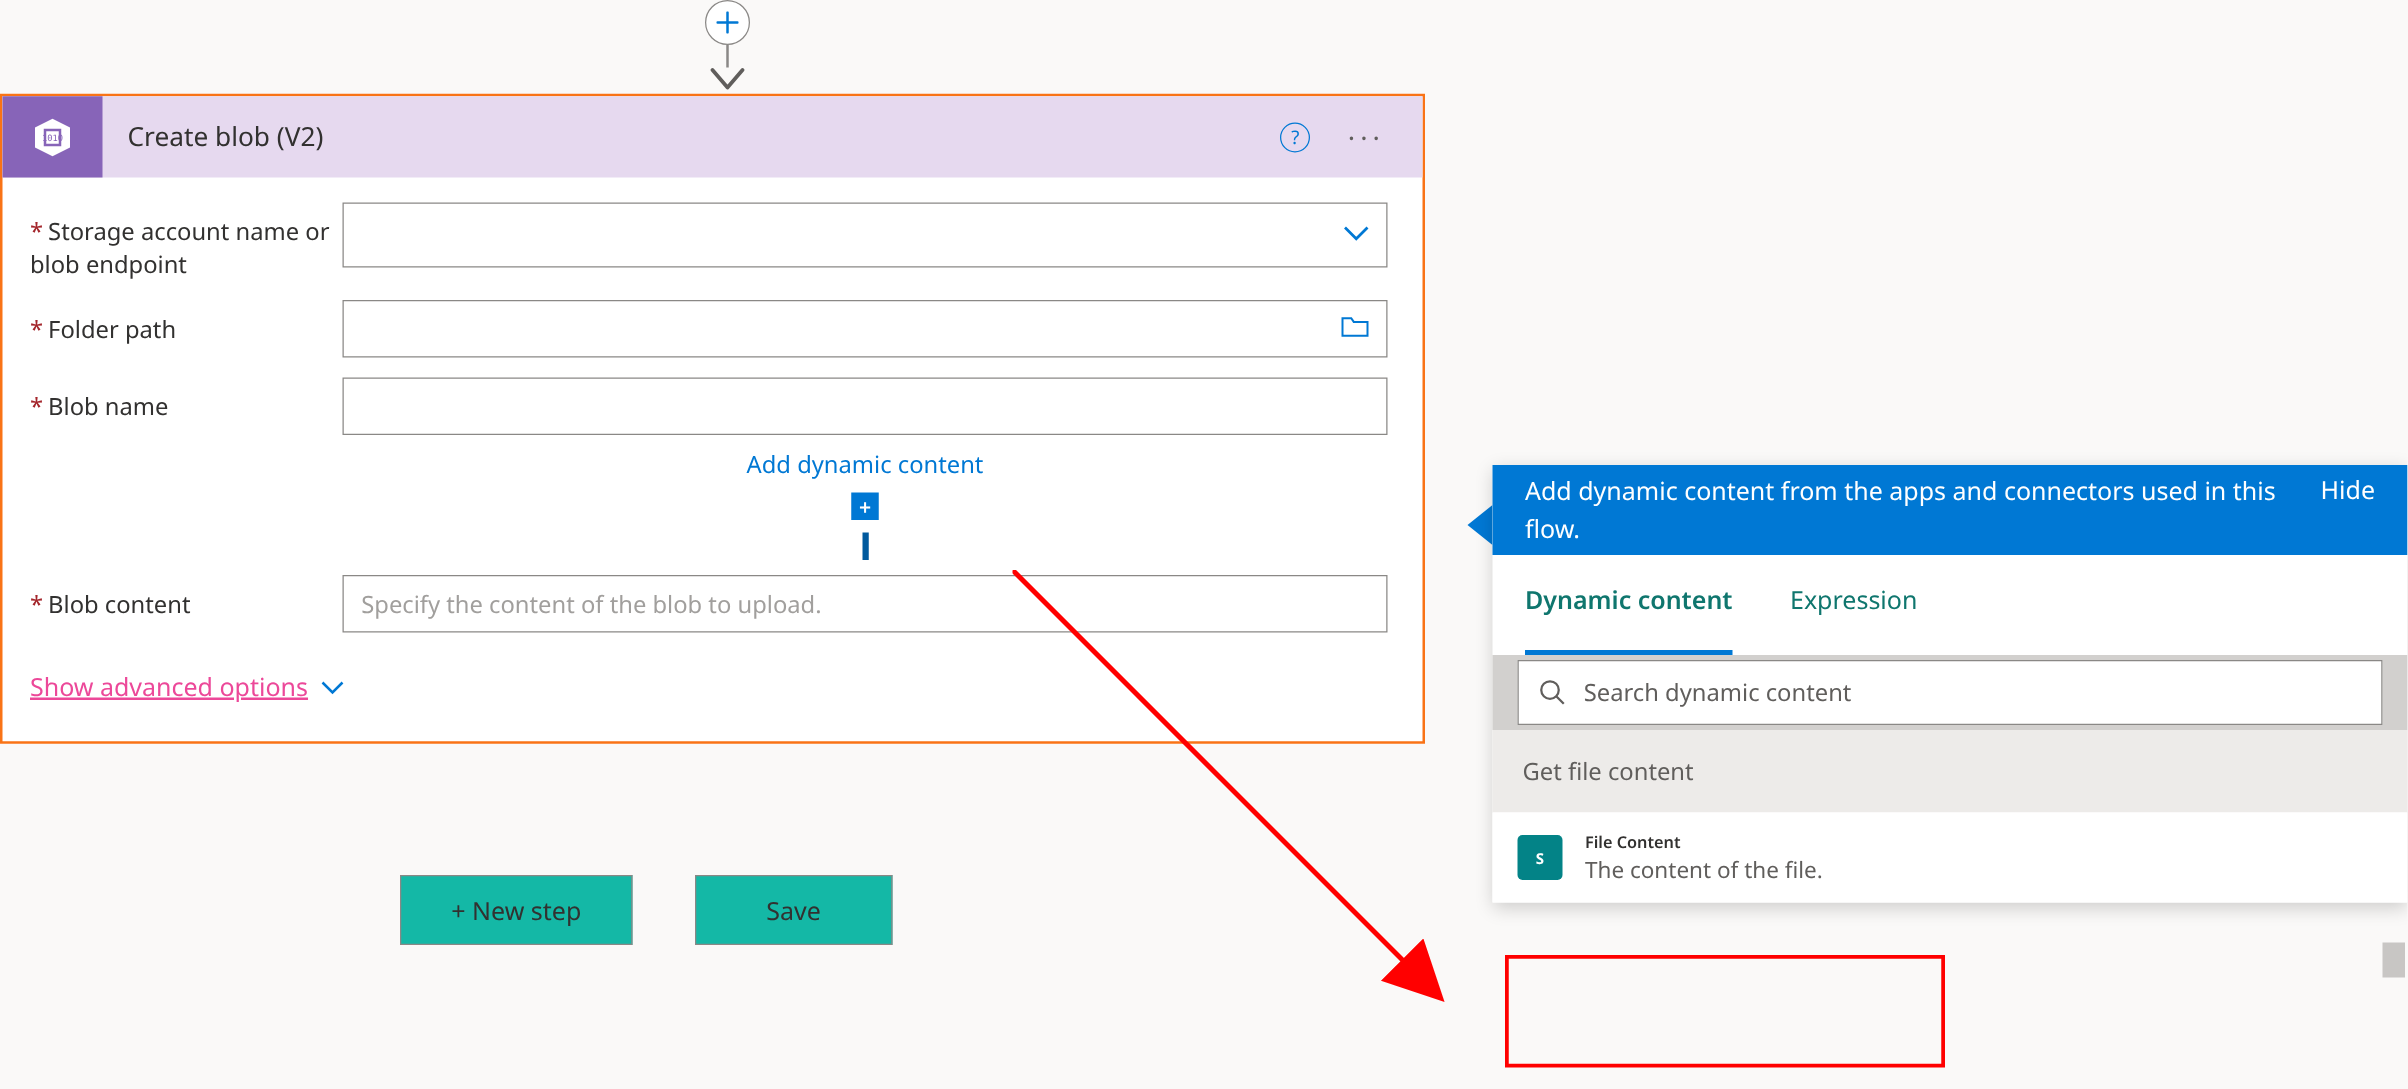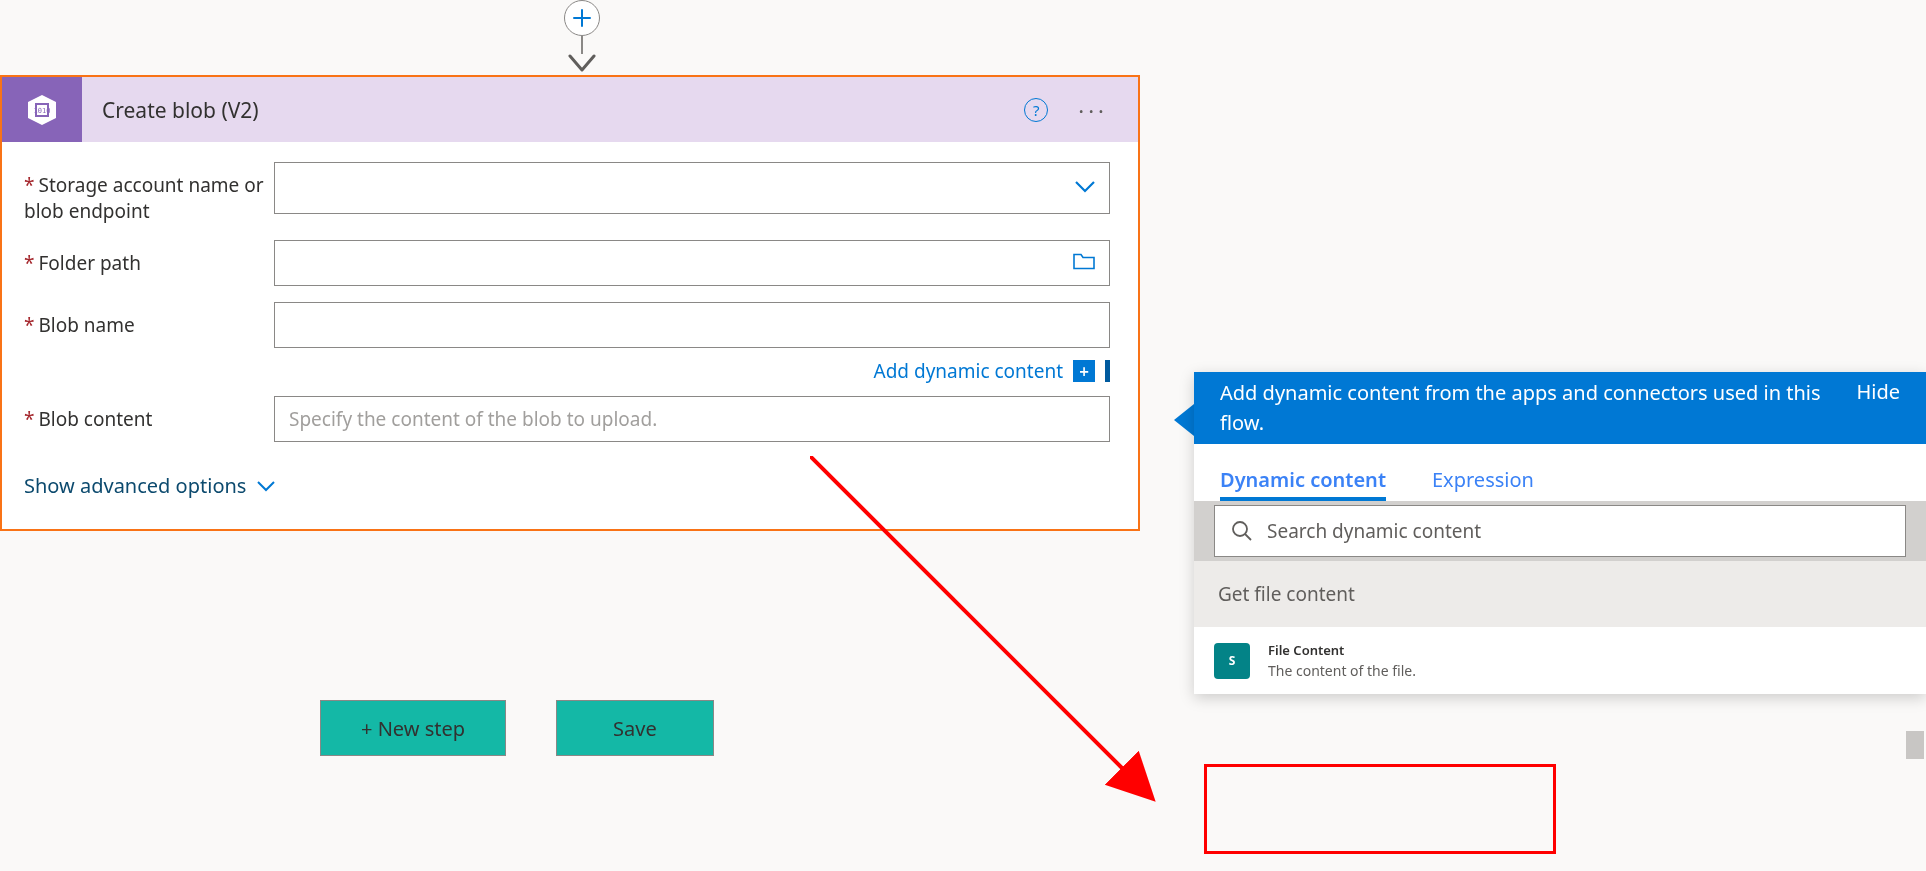--- a/index.html
+++ b/index.html
@@ -23,53 +23,53 @@
 
   .card-body{padding:20px 28px 30px 22px;}
   .field-row{display:flex;align-items:flex-start;margin-bottom:16px;}
   .field-label{width:250px;font-size:19px;color:#323130;padding-top:10px;}
   .req{color:#a4262c;margin-right:4px;}
   .field-input-wrap{flex:1;position:relative;}
   .field-input{width:100%;height:52px;border:1px solid #8a8886;background:#fff;font-size:19px;padding:0 14px;color:#323130;font-family:inherit;}
   .field-input.short{height:46px;}
   .field-input::placeholder{color:#a19f9d;}
   .input-suffix{position:absolute;right:14px;top:50%;transform:translateY(-50%);}
-  .dyn-link-row{display:flex;justify-content:flex-end;align-items:center;gap:10px;margin:-6px 0 12px 250px;}
+  .dyn-link-row{display:flex;justify-content:flex-end;align-items:center;gap:10px;margin:-6px 0 12px 250px;flex-direction:column;}
   .dyn-link{color:#0078d4;font-size:19px;cursor:pointer;}
   .dyn-plus{width:22px;height:22px;background:#0078d4;color:#fff;display:flex;align-items:center;justify-content:center;font-size:17px;font-weight:600;}
   .dyn-plus-bar{width:5px;height:22px;background:#005a9e;}
 
-  .adv-row{display:flex;align-items:center;gap:10px;color:#0c4a6e;font-size:20px;margin-top:30px;cursor:pointer;}
+  .adv-row{display:flex;align-items:center;gap:10px;color:#ec4899;font-size:20px;margin-top:30px;cursor:pointer;text-decoration:underline;}
 
   
   .buttons{position:absolute;left:320px;top:700px;display:flex;gap:50px;}
   .btn{height:56px;border:1px solid #8a8886;background:#14b8a6;font-size:20px;color:#323130;padding:0 40px;display:flex;align-items:center;justify-content:center;cursor:pointer;font-family:inherit;}
 
   
   .anno-arrow{position:absolute;left:810px;top:456px;pointer-events:none;}
 
   
   .popout-pointer{position:absolute;left:1174px;top:404px;width:0;height:0;border-top:16px solid transparent;border-bottom:16px solid transparent;border-right:20px solid #0078d4;}
   .popout{position:absolute;left:1194px;top:372px;width:732px;background:#fff;box-shadow:0 4px 14px rgba(0,0,0,.18);}
   .popout-header{background:#0078d4;color:#fff;padding:6px 26px;display:flex;align-items:flex-start;gap:18px;}
   .popout-header-text{flex:1;font-size:20px;line-height:1.5;}
   .popout-hide{font-size:20px;cursor:pointer;}
   .popout-tabs{display:flex;gap:46px;padding:22px 26px 0 26px;font-size:20px;}
-  .tab{padding-bottom:4px;cursor:pointer;color:#3b82f6;}
+  .tab{padding-bottom:27px;cursor:pointer;color:#0f766e;}
   .tab.active{font-weight:600;border-bottom:4px solid #0078d4;}
   .popout-search-wrap{background:#d2d0ce;padding:4px 20px;}
   .search-box{display:flex;align-items:center;height:52px;border:1px solid #8a8886;background:#fff;padding:0 16px;}
   .search-box input{flex:1;border:none;outline:none;font-size:19px;font-family:inherit;color:#323130;}
   .search-box input::placeholder{color:#605e5c;}
   .popout-list{position:relative;}
   .group-title{padding:20px 24px;font-size:19px;color:#605e5c;background:#edebe9;}
   .result-row{display:flex;align-items:center;gap:18px;padding:14px 20px;background:#fff;}
   .result-icon{width:36px;height:36px;background:#038387;border-radius:4px;display:flex;align-items:center;justify-content:center;color:#fff;font-size:12px;font-weight:700;}
   .result-text .r-title{font-size:13px;font-weight:600;color:#323130;}
-  .result-text .r-sub{font-size:14px;color:#605e5c;margin-top:2px;}
+  .result-text .r-sub{font-size:18px;color:#605e5c;margin-top:2px;}
   .red-box{position:absolute;left:1204px;top:764px;width:352px;height:90px;border:3px solid #ff0000;pointer-events:none;}
   .scroll-hint{position:absolute;right:0;top:170px;bottom:0;width:22px;background:#f3f2f1;border-left:1px solid #e1dfdd;}
   .scroll-hint .thumb{position:absolute;top:0;right:2px;width:18px;height:28px;background:#c8c6c4;}
 </style>
 </head>
 <body>
 
 <div class="canvas">
 
   <div class="flow-connector">

